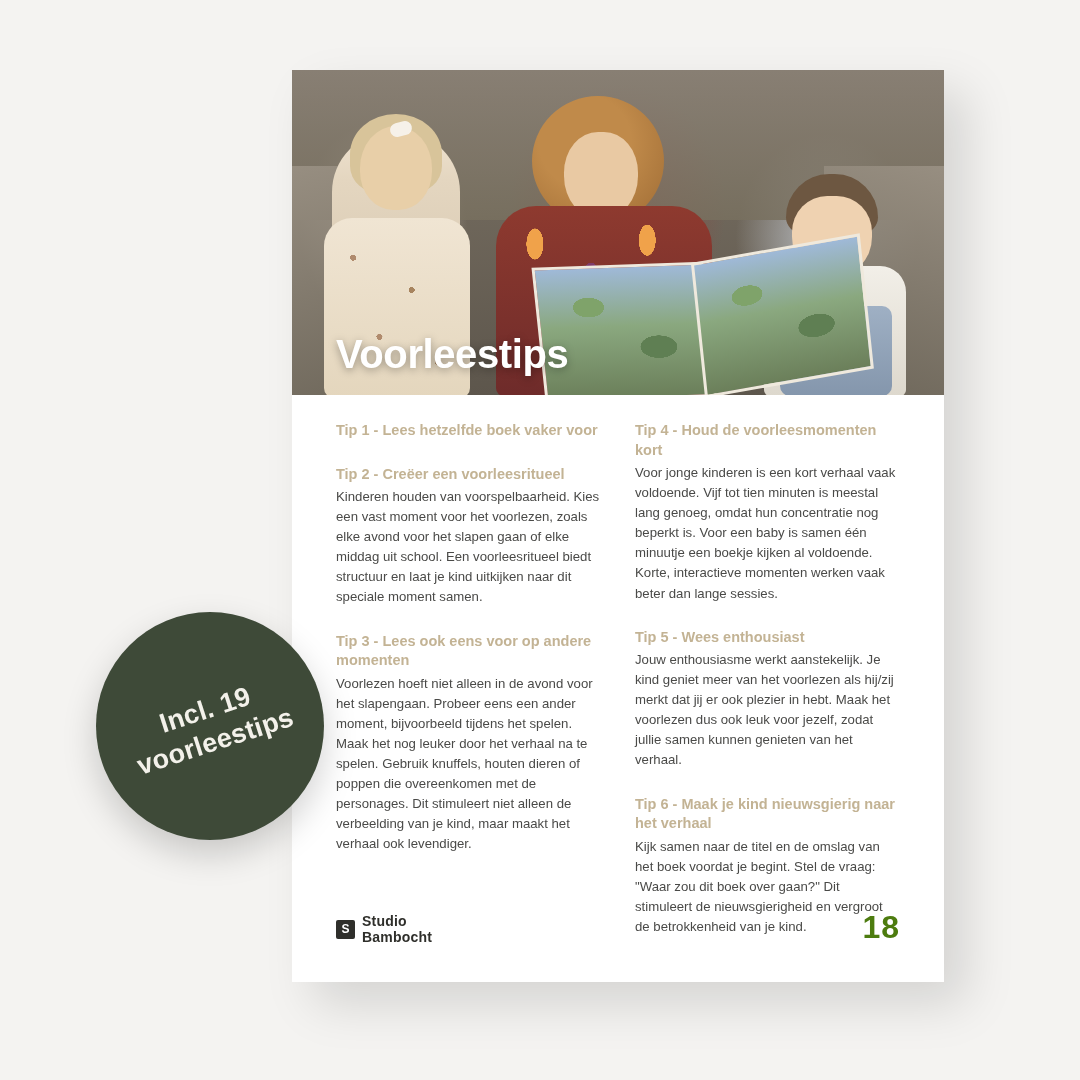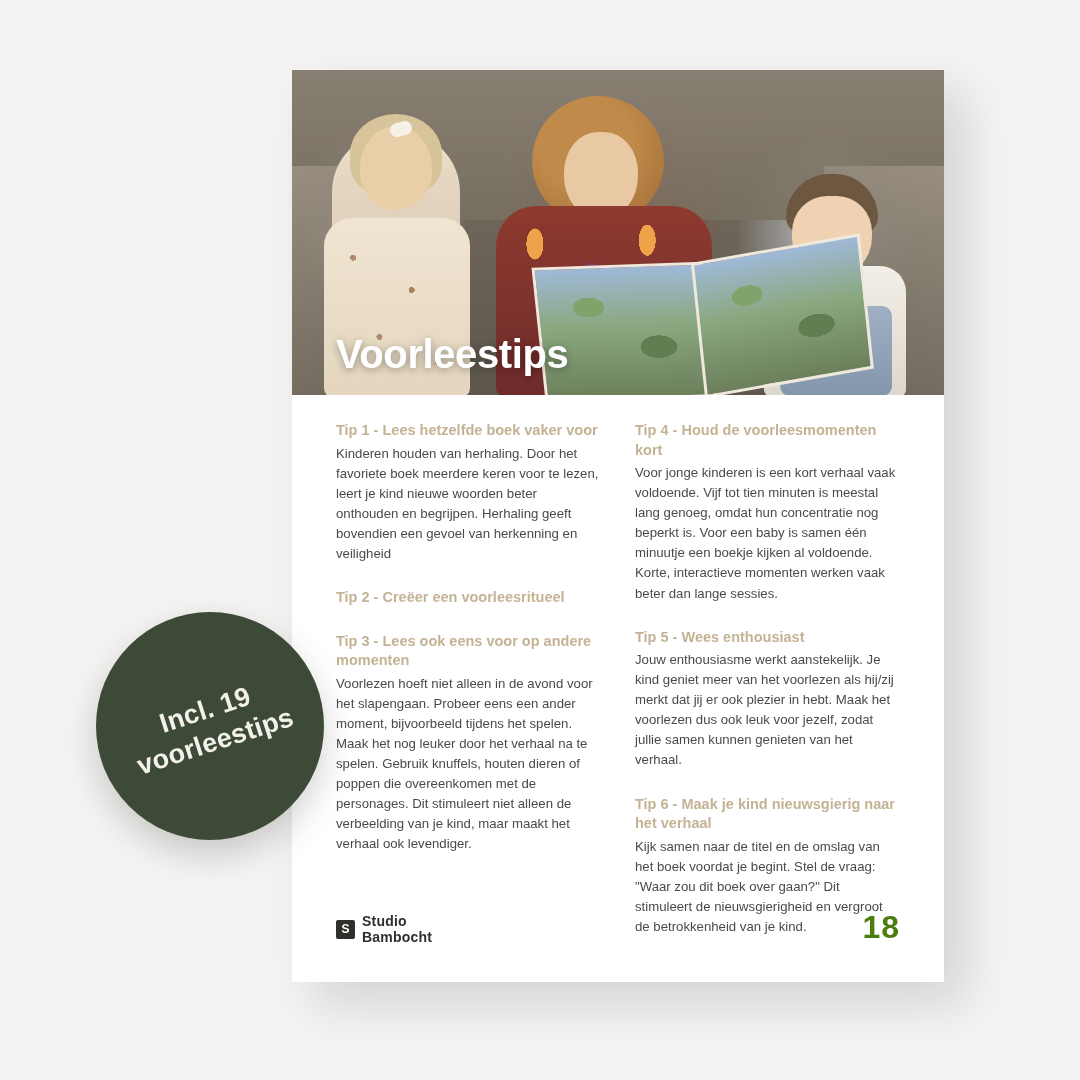--- a/index.html
+++ b/index.html
@@ -280,24 +280,24 @@
       </div>
     </div>
     <div class="hero-title">Voorleestips</div>
   </div>
 
   <div class="content">
 
     <div class="col">
       <div class="tip">
         <p class="tip-title">Tip 1 - Lees hetzelfde boek vaker voor</p>
-        <p class="tip-body">Kinderen houden van herhaling. Door het favoriete boek meerdere keren voor te lezen, leert je kind nieuwe woorden beter onthouden en begrijpen. Herhaling geeft bovendien een gevoel van herkenning en veiligheid</p>
       </div>
       <div class="tip">
         <p class="tip-title">Tip 2 - Creëer een voorleesritueel</p>
+        <p class="tip-body">Kinderen houden van voorspelbaarheid. Kies een vast moment voor het voorlezen, zoals elke avond voor het slapen gaan of elke middag uit school. Een voorleesritueel biedt structuur en laat je kind uitkijken naar dit speciale moment samen.</p>
       </div>
       <div class="tip">
         <p class="tip-title">Tip 3 - Lees ook eens voor op andere momenten</p>
         <p class="tip-body">Voorlezen hoeft niet alleen in de avond voor het slapengaan. Probeer eens een ander moment, bijvoorbeeld tijdens het spelen. Maak het nog leuker door het verhaal na te spelen. Gebruik knuffels, houten dieren of poppen die overeenkomen met de personages. Dit stimuleert niet alleen de verbeelding van je kind, maar maakt het verhaal ook levendiger.</p>
       </div>
     </div>
 
     <div class="col">
       <div class="tip">
         <p class="tip-title">Tip 4 - Houd de voorleesmomenten kort</p>

